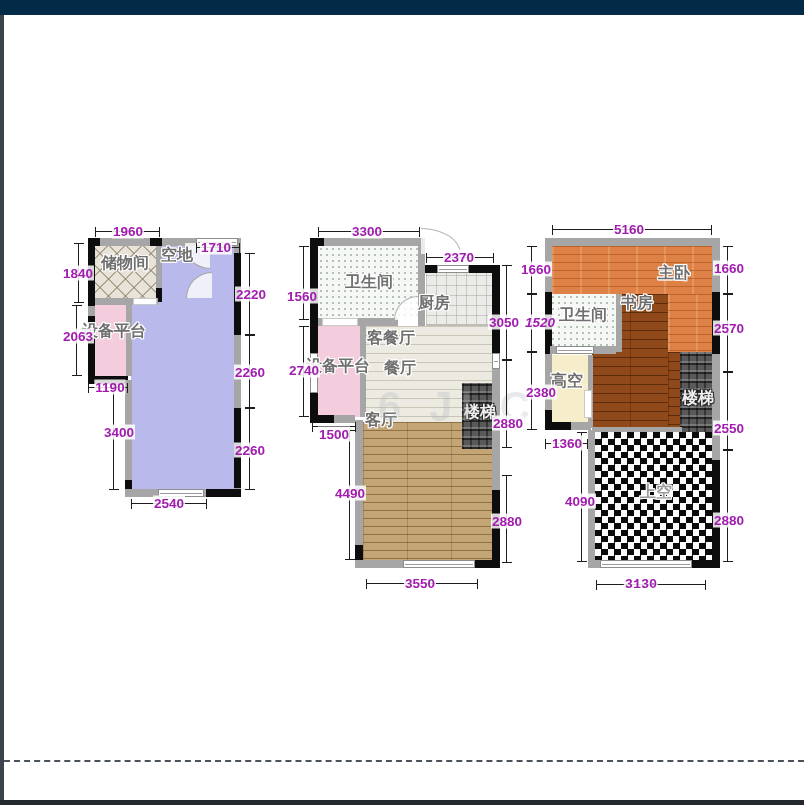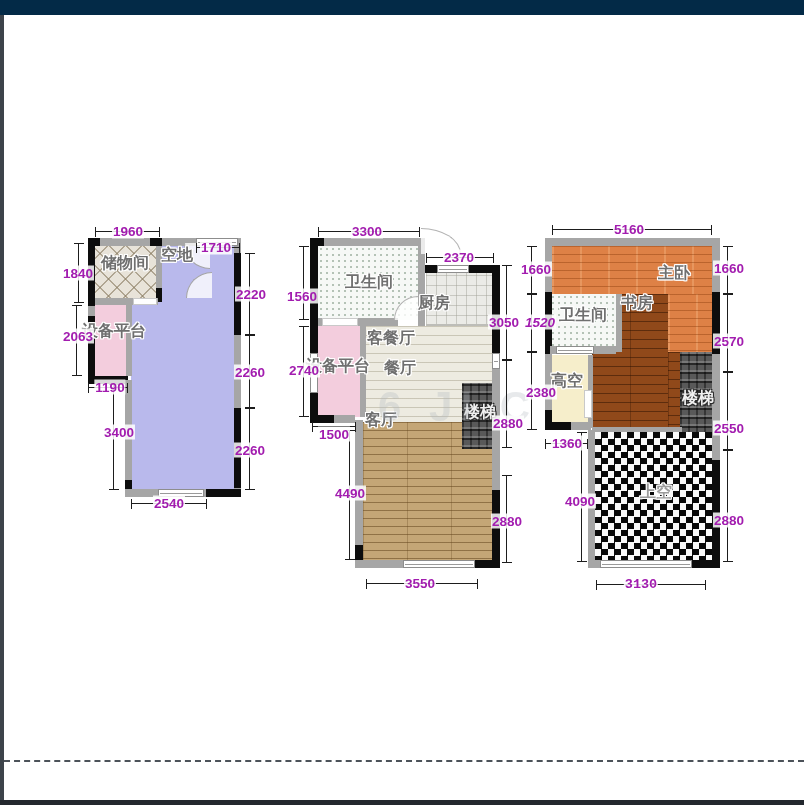--- a/index.html
+++ b/index.html
@@ -247,21 +247,21 @@
     <div class="dim" style="left:540px;top:322px;font-style:italic;">1520</div>
     <div class="dline-v" style="left:531px;top:352px;height:78px;"></div>
     <div class="dim" style="left:541px;top:392px;">2380</div>
     <div class="dline-h" style="left:545px;top:443px;width:43px;"></div>
     <div class="dim" style="left:567px;top:443px;">1360</div>
     <div class="dline-v" style="left:581px;top:432px;height:130px;"></div>
     <div class="dim" style="left:580px;top:501px;">4090</div>
     <div class="dline-v" style="left:727px;top:246px;height:48px;"></div>
     <div class="dim" style="left:729px;top:268px;">1660</div>
     <div class="dline-v" style="left:727px;top:294px;height:78px;"></div>
-    <div class="dim" style="left:729px;top:341px;">2570</div>
+    <div class="dim" style="left:729px;top:328px;">2570</div>
     <div class="dline-v" style="left:727px;top:372px;height:78px;"></div>
     <div class="dim" style="left:729px;top:428px;">2550</div>
     <div class="dline-v" style="left:727px;top:450px;height:112px;"></div>
     <div class="dim" style="left:729px;top:520px;">2880</div>
     <div class="dline-h" style="left:596px;top:584px;width:110px;"></div>
     <div class="dim" style="left:641px;top:584px;font-family:Liberation Mono, monospace;">3130</div>
   </div>
 
 </div>
 

